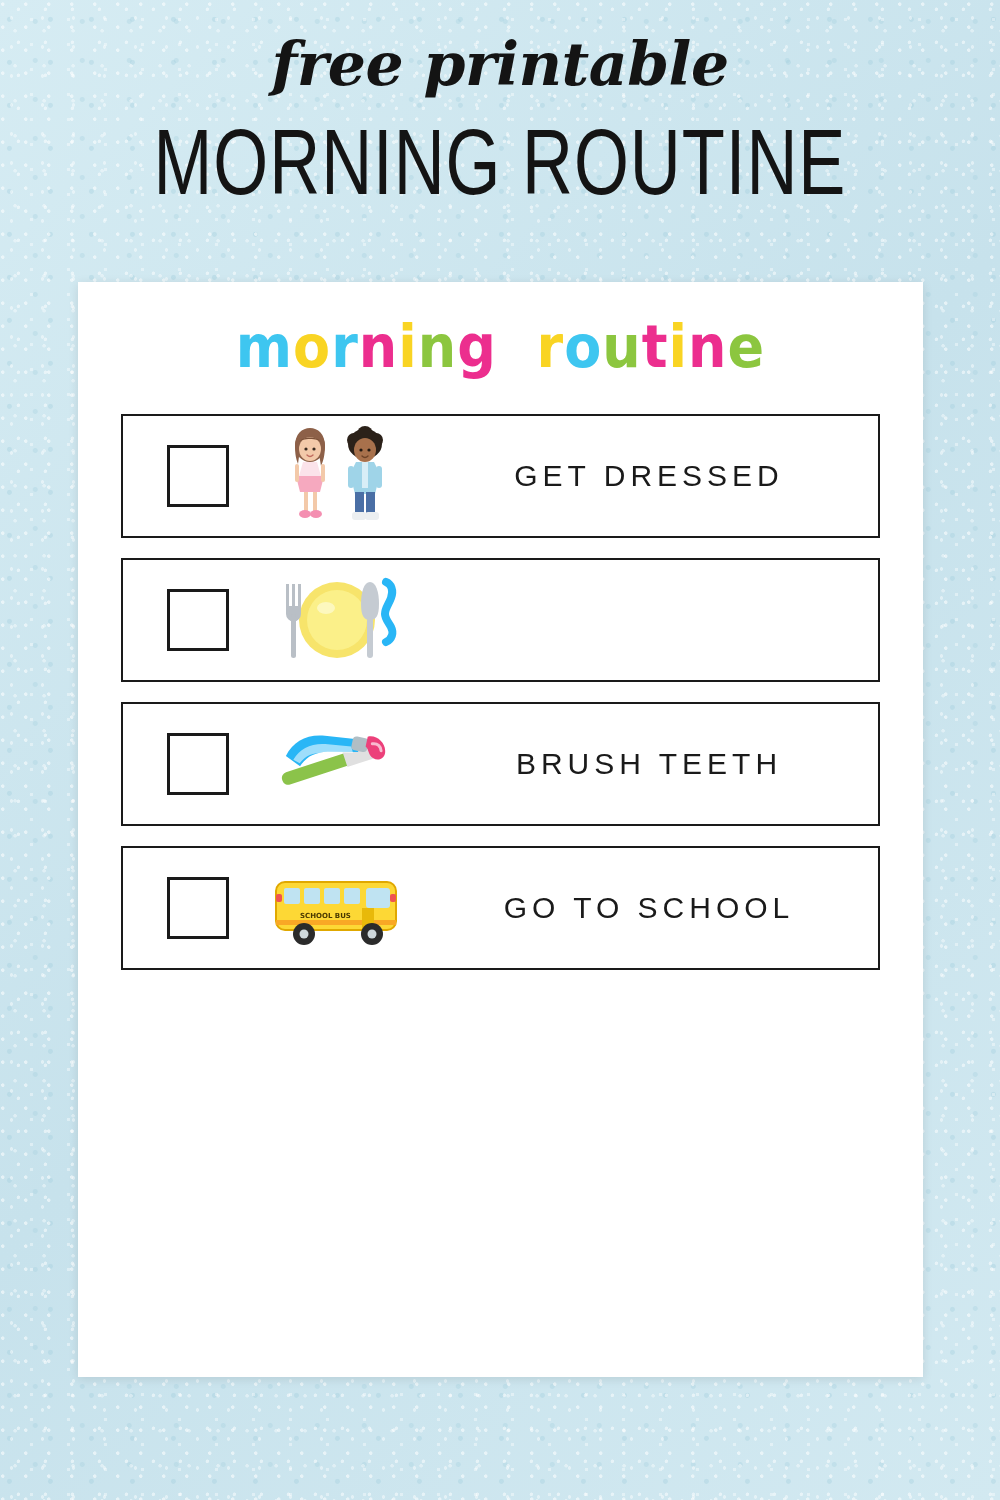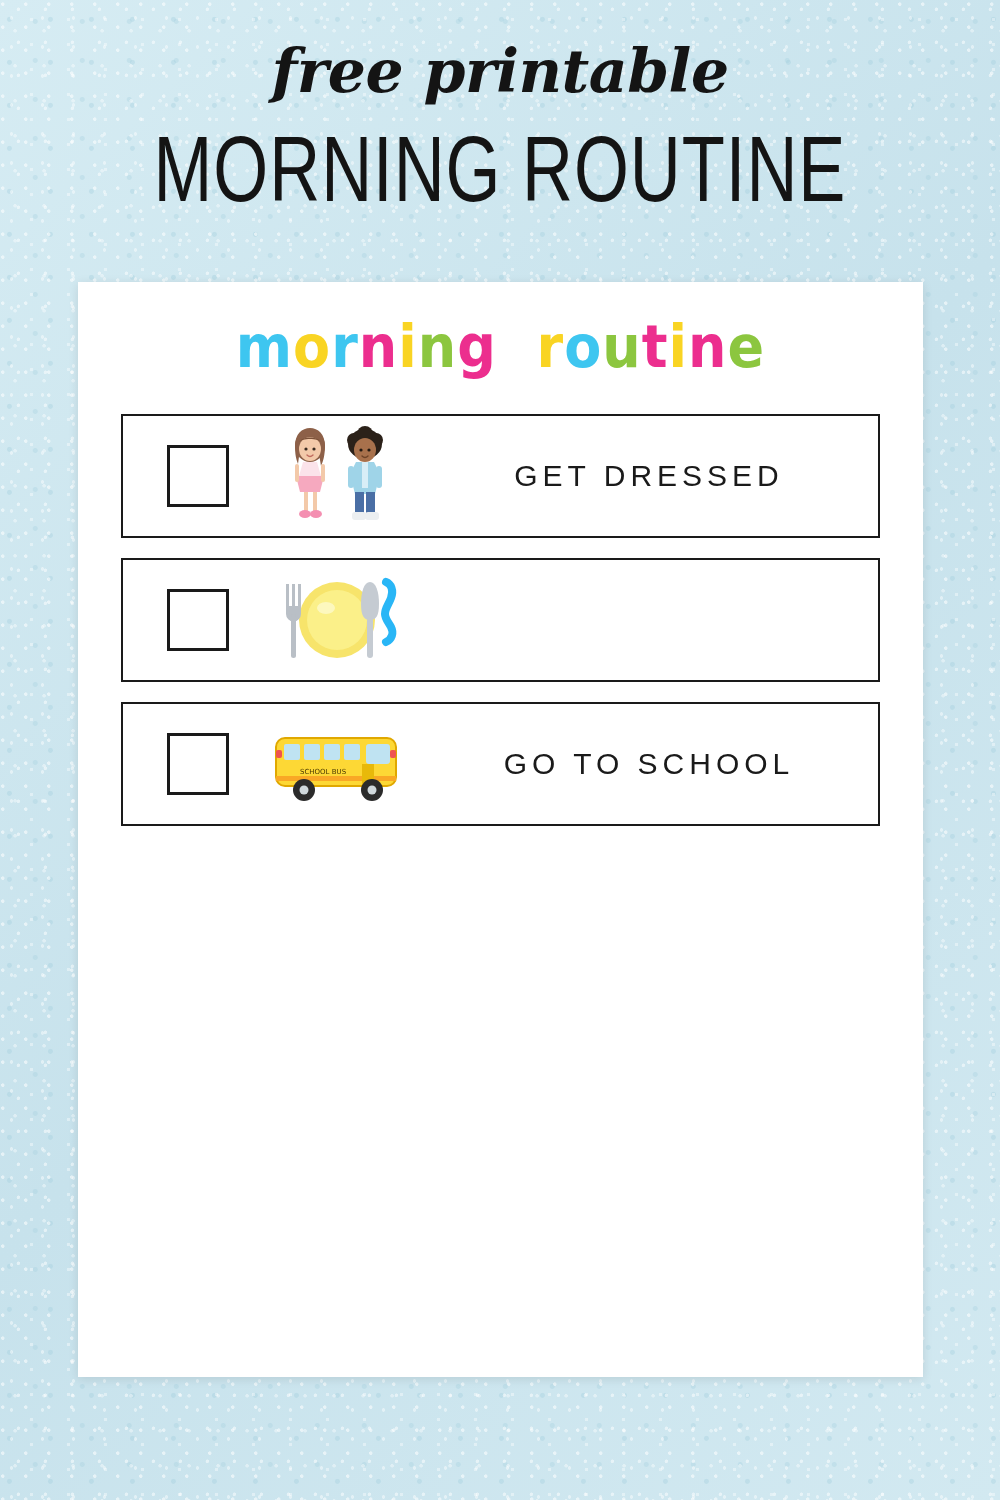--- a/index.html
+++ b/index.html
@@ -28,21 +28,21 @@
       radial-gradient(circle at 52% 88%, rgba(255,255,255,0.4) 0 1.5px, transparent 2px),
       radial-gradient(circle at 23% 45%, rgba(160,205,220,0.35) 0 2px, transparent 3px),
       radial-gradient(circle at 75% 55%, rgba(160,205,220,0.3) 0 2px, transparent 3px),
       linear-gradient(135deg, #d6ecf3 0%, #c7e2ec 50%, #d2e9f1 100%);
     background-size: 23px 23px, 31px 29px, 27px 33px, 37px 25px, 29px 35px, 41px 43px, 47px 39px, 100% 100%;
   }
 
   
   #header {
     position: absolute;
-    top: 8px;
+    top: 1px;
     left: 0;
     width: 1000px;
     text-align: center;
   }
   #free-printable {
     font-family: "DejaVu Serif", serif;
     font-style: italic;
     font-weight: bold;
     font-size: 60px;
     color: #141414;
@@ -113,20 +113,21 @@
     flex: 0 0 auto;
     background: #fff;
   }
   .icon-cell {
     width: 215px;
     height: 110px;
     flex: 0 0 auto;
     display: flex;
     align-items: center;
     justify-content: center;
+    font-weight: bold;
   }
   .label {
     flex: 1 1 auto;
     text-align: center;
     font-family: "Liberation Sans", sans-serif;
     font-size: 30px;
     letter-spacing: 5px;
     color: #1a1a1a;
     padding-right: 24px;
     white-space: nowrap;
@@ -208,20 +209,42 @@
         <g fill="#c5cbd2">
           <path d="M108 16c6 0 9 10 9 22s-3 16-9 16-9-4-9-16 3-22 9-22z"></path>
           <rect x="105" y="52" width="6" height="40" rx="3"></rect>
         </g>
         <g fill="#29b6f6">
           <path d="M124 16c5 2 8 8 5 16-2 6-6 10-6 16 0 5 4 9 6 13 3 6 1 12-5 15" stroke="#29b6f6" stroke-width="8" fill="none" stroke-linecap="round"></path>
         </g>
       </g>
           </svg>
         </div>
+      </div>
+      <div class="row">
+        <div class="checkbox"></div>
+        <div class="icon-cell">
+          <svg width="150" height="108" viewBox="0 0 150 108">
+      <g>
+        <g transform="rotate(-18 75 54)">
+          <rect x="18" y="46" width="74" height="13" rx="6" fill="#8bc34a"></rect>
+          <path d="M84 40h26c6 0 9 4 9 10s-3 10-9 10H84z" fill="#e0e0e0"></path>
+          <rect x="86" y="30" width="28" height="12" rx="4" fill="#ffffff"></rect>
+        </g>
+        <g transform="rotate(12 70 60)">
+          <path d="M22 56c4-16 16-26 34-28l30-3 6 12-30 6c-12 3-20 9-24 20z" fill="#29b6f6"></path>
+          <path d="M30 58c4-12 14-20 28-22l26-3 3 6-26 5c-12 2-20 7-24 16z" fill="#ffffff" opacity="0.55"></path>
+          <rect x="84" y="22" width="16" height="14" rx="4" fill="#b0bec5"></rect>
+          <path d="M98 20c8-4 18 2 20 10 2 7-4 12-10 10-6-2-6-8-10-10z" fill="#ec407a"></path>
+          <path d="M104 26c5-2 9 1 10 5" stroke="#f8bbd0" stroke-width="3" fill="none" stroke-linecap="round"></path>
+        </g>
+      </g>
+          </svg>
+        </div>
+        <div class="label">BRUSH TEETH</div>
       </div>
       <div class="row">
         <div class="checkbox"></div>
         <div class="icon-cell">
           <svg width="150" height="108" viewBox="0 0 150 108">
       <g>
         <rect x="14" y="28" width="120" height="48" rx="9" fill="#fdd835"></rect>
         <rect x="14" y="28" width="120" height="48" rx="9" fill="none" stroke="#e0a800" stroke-width="2"></rect>
         <rect x="22" y="34" width="16" height="16" rx="2" fill="#bfe3f2"></rect>
         <rect x="42" y="34" width="16" height="16" rx="2" fill="#bfe3f2"></rect>

